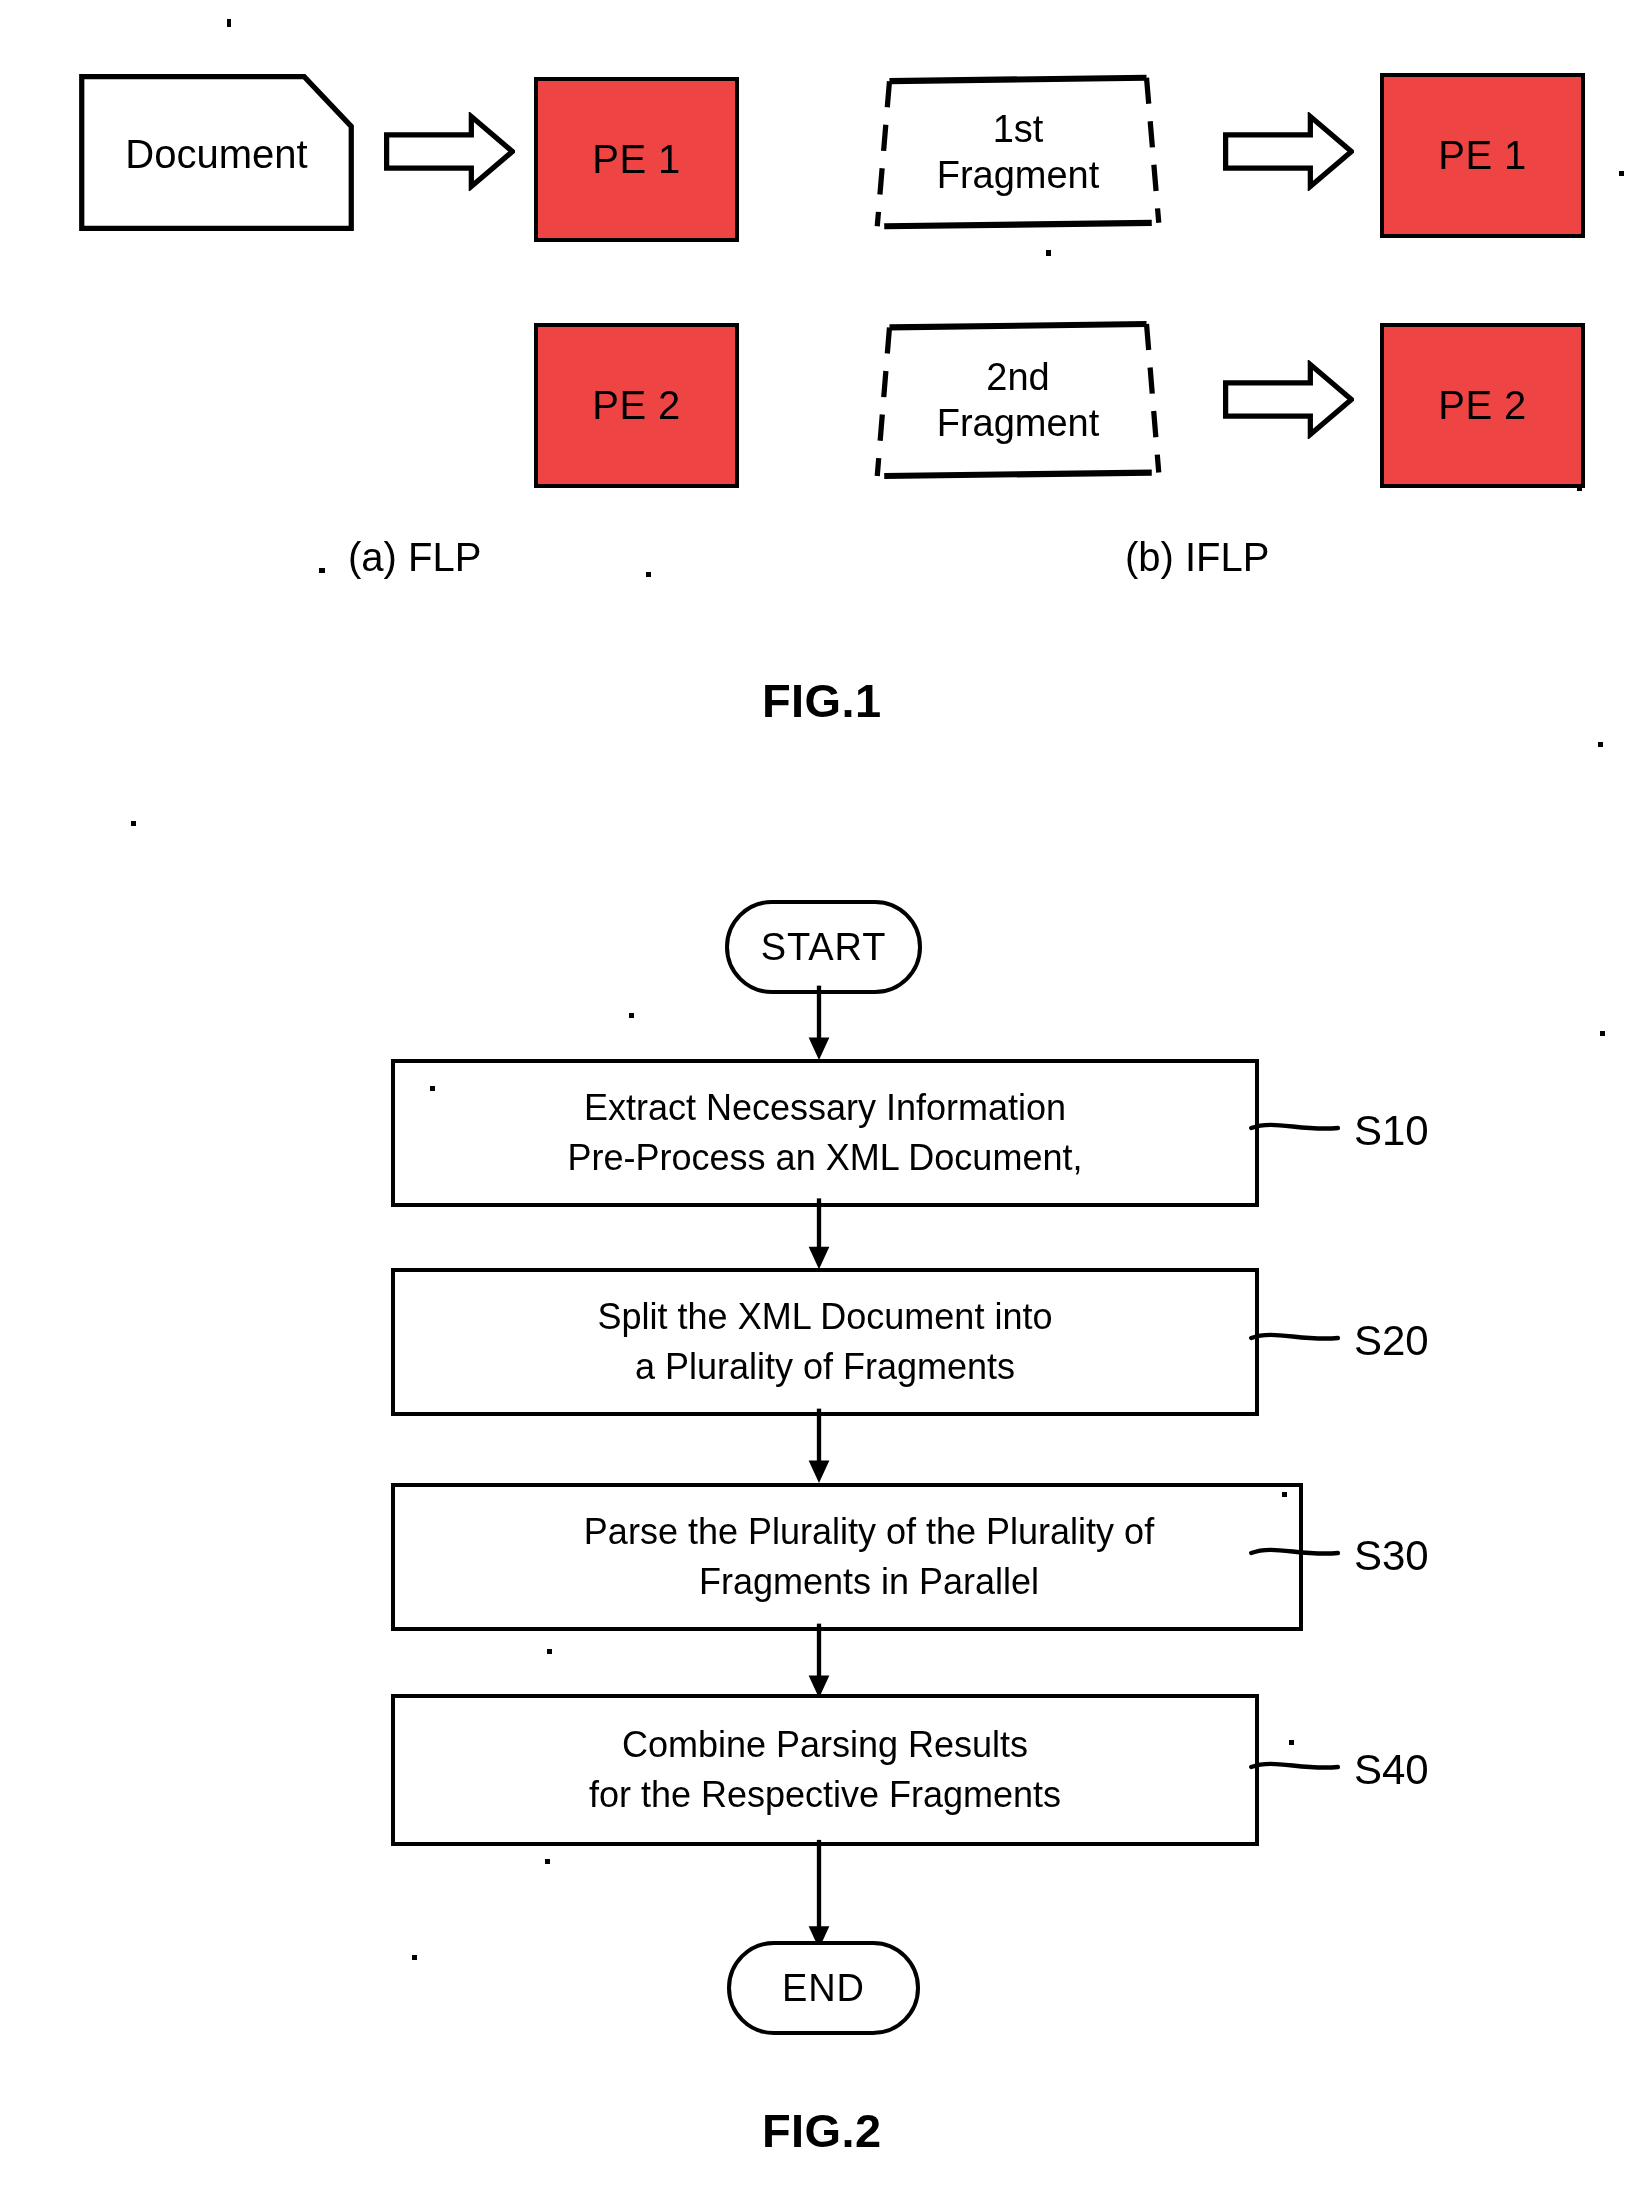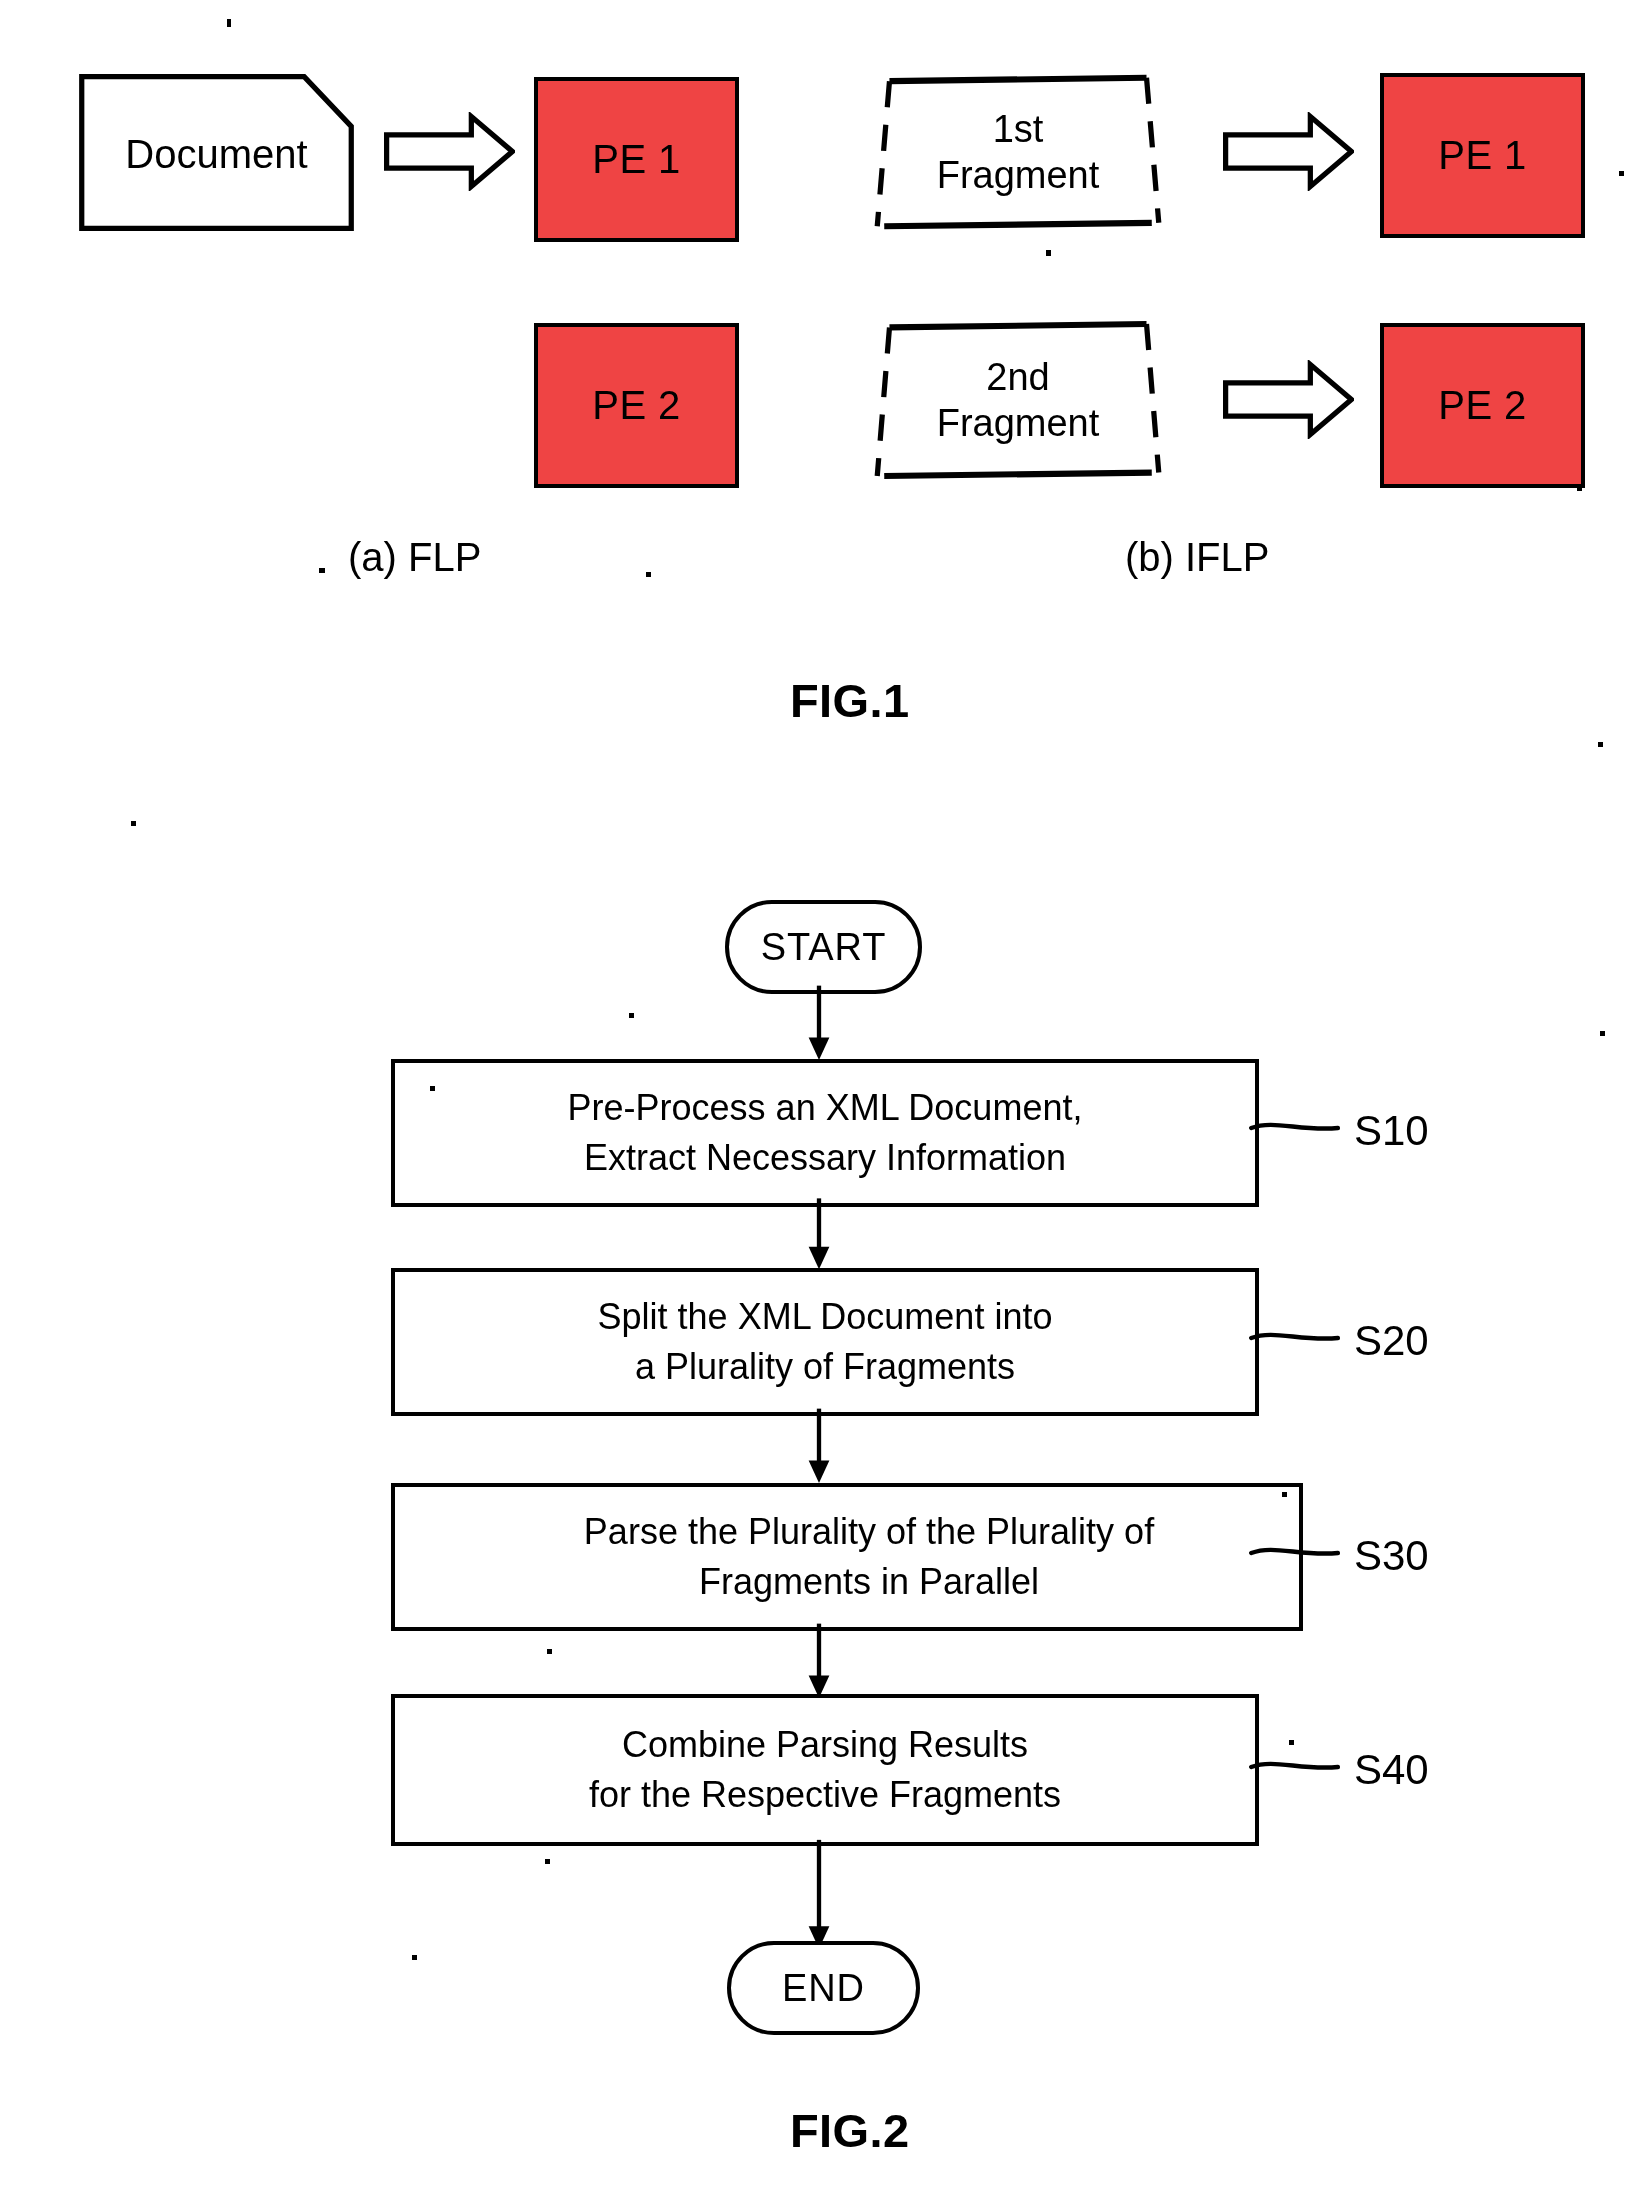--- a/index.html
+++ b/index.html
@@ -77,21 +77,20 @@
     font-size: 40px;
     white-space: nowrap;
   }
 
   .fig-caption {
     position: absolute;
     font-size: 47px;
     font-weight: bold;
     white-space: nowrap;
     letter-spacing: 0.4px;
-    margin-left: 28px;
   }
 
   
   .term-node {
     position: absolute;
     border: 4.4px solid #000;
     border-radius: 52px;
     background: #fff;
     display: flex;
     align-items: center;
@@ -220,22 +219,22 @@
     </div>
 
     <div class="connector" style="left:800px; top:985px; width:38px; height:79px;">
       <svg width="38" height="79" viewBox="0 0 44 90">
         <line x1="22" y1="0" x2="22" y2="68" stroke="#000000" stroke-width="5"></line>
         <polygon points="22,86 10,60 34,60" fill="#000000"></polygon>
       </svg>
     </div>
 
     <div class="step-box" style="left:391px; top:1059px; width:860px; height:140px;">
+      <span>Extract Necessary Information</span>
       <span>Pre-Process an XML Document,</span>
-      <span>Extract Necessary Information</span>
     </div>
     <div class="connector" style="left:1249px; top:1102px; width:105px; height:52px;">
       <svg width="105" height="52" viewBox="0 0 120 60">
         <path d="M2,30 C28,20 58,34 102,30" fill="none" stroke="#000000" stroke-width="5" stroke-linecap="round"></path>
       </svg>
     </div>
     <div class="step-tag" style="left:1354px; top:1107px;">S10</div>
 
     <div class="connector" style="left:800px; top:1198px; width:38px; height:75px;">
       <svg width="38" height="75" viewBox="0 0 44 86">

